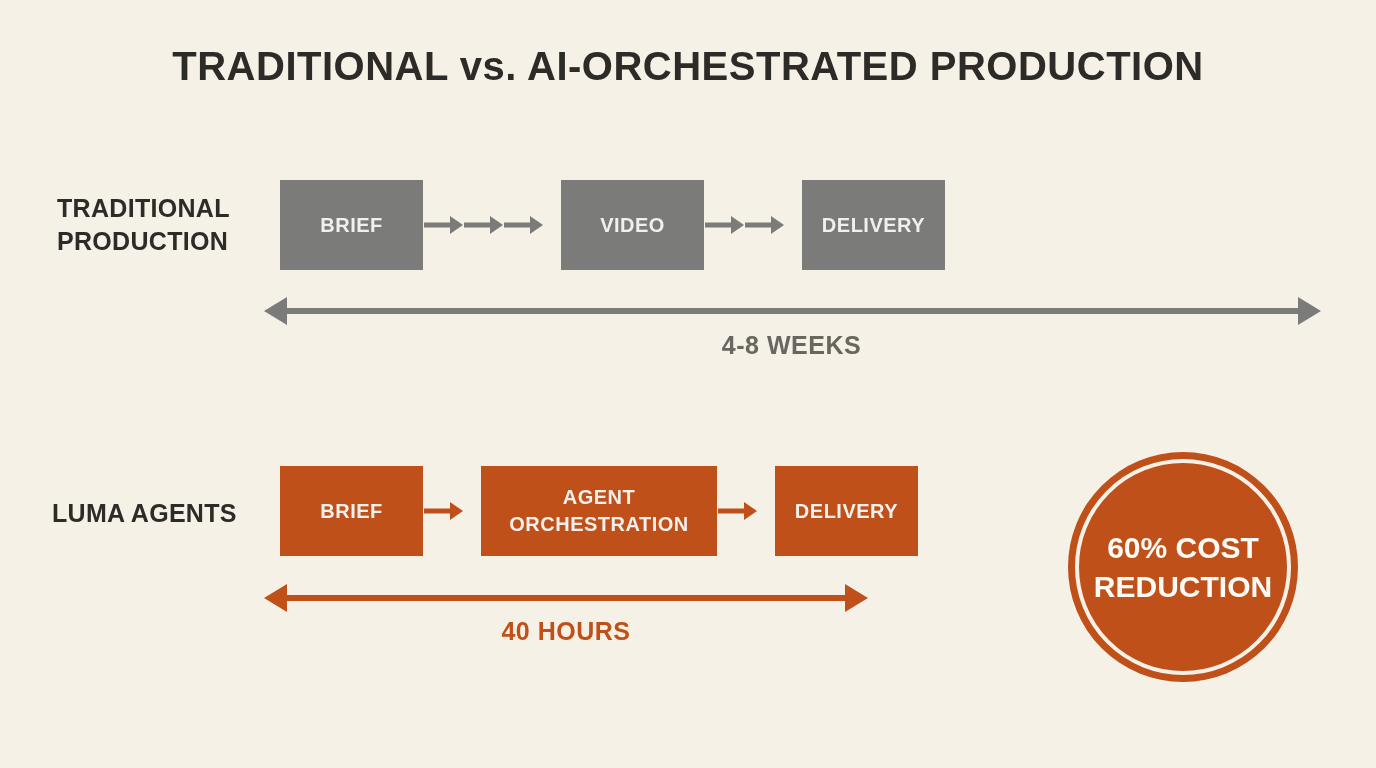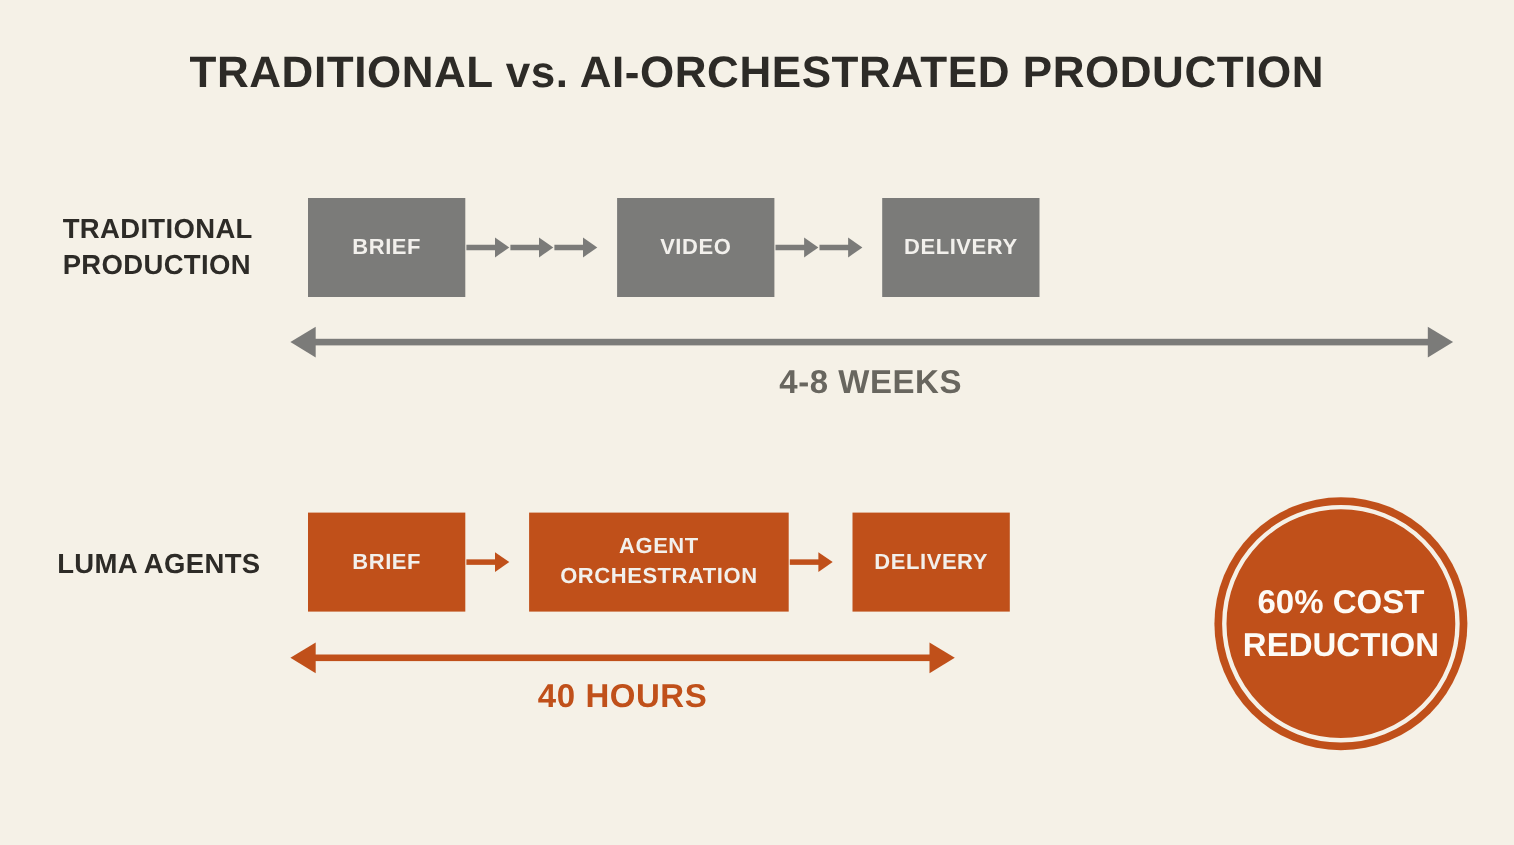--- a/index.html
+++ b/index.html
@@ -92,30 +92,30 @@
   .gray-span::before { border-right-color: var(--gray, #7b7b79); }
   .gray-span::after  { border-left-color:  var(--gray, #7b7b79); }
 
   .orange-span { left: 286px; top: 595px; width: 560px; background: var(--orange, #c0501a); }
   .orange-span::before { border-right-color: var(--orange, #c0501a); }
   .orange-span::after  { border-left-color:  var(--orange, #c0501a); }
 
   .duration {
     position: absolute;
     text-align: center;
-    font-size: 30px;
+    font-size: 25px;
     font-weight: 700;
     letter-spacing: 0.5px;
   }
   .gray-duration { left: 263px; width: 1057px; top: 331px; color: var(--gray_dark, #68665f); }
   .orange-duration { left: 263px; width: 606px; top: 617px; color: var(--orange, #c0501a); }
 
   .badge {
     position: absolute;
-    left: 1104px; top: 452px;
+    left: 1068px; top: 452px;
     width: 230px; height: 230px;
     border-radius: 50%;
     background: var(--orange, #c0501a);
   }
   .badge-ring {
     position: absolute;
     inset: 7px;
     border: 4px solid var(--background, #f5f1e7);
     border-radius: 50%;
   }

